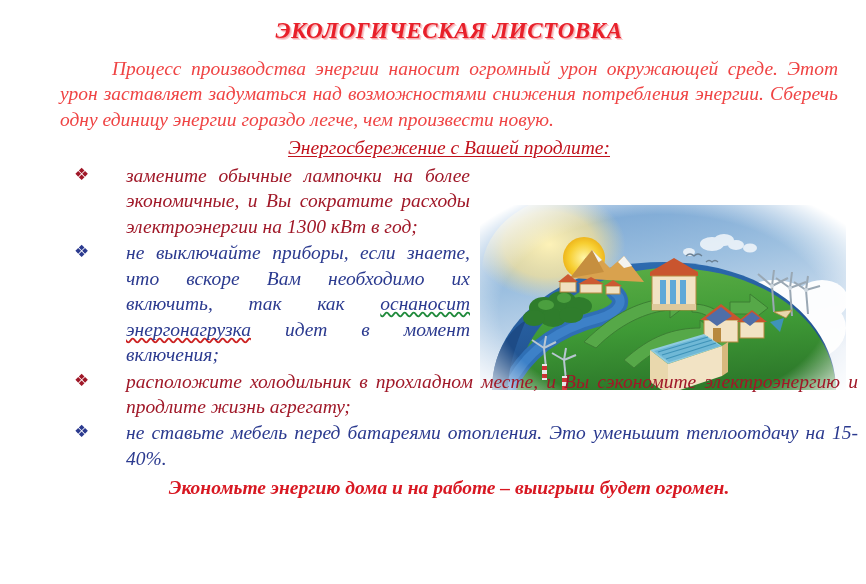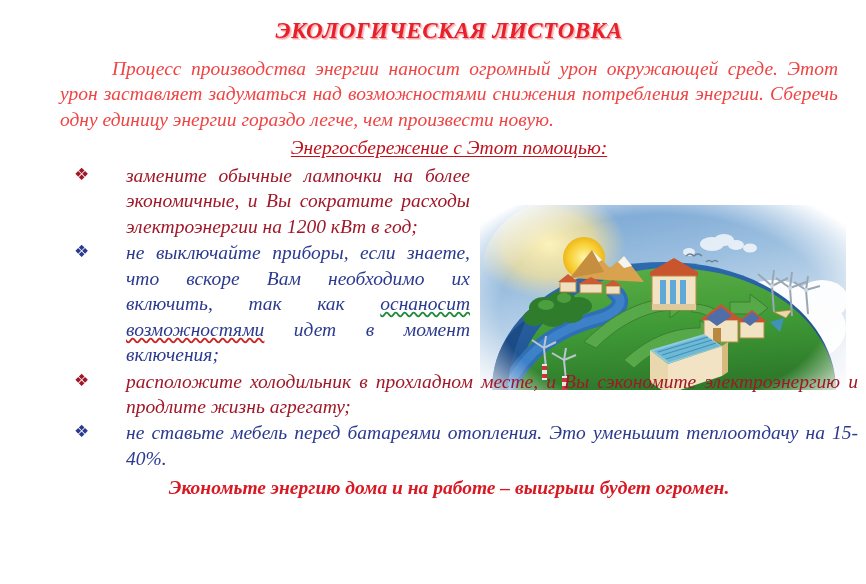--- a/index.html
+++ b/index.html
@@ -142,21 +142,21 @@
 
 <div class="page">
 
   <div class="title-wrap">
     <span class="title">ЭКОЛОГИЧЕСКАЯ ЛИСТОВКА</span>
   </div>
 
   <p class="intro">Процесс производства энергии наносит огромный урон окружающей среде. Этот урон заставляет задуматься над возможностями снижения потребления энергии. Сберечь одну единицу энергии гораздо легче, чем произвести новую.</p>
 
   <div class="subtitle-wrap">
-    <span class="subtitle">Энергосбережение с Этот помощью:</span>
+    <span class="subtitle">Энергосбережение с Вашей продлите:</span>
   </div>
 
   <div class="illus">
     <svg viewBox="0 0 378 220" xmlns="http://www.w3.org/2000/svg" aria-hidden="true">
       <defs>
         <linearGradient id="sky" x1="0" y1="0" x2="0.35" y2="1">
           <stop offset="0%" stop-color="#6f9fd0"></stop>
           <stop offset="45%" stop-color="#9dc0e0"></stop>
           <stop offset="100%" stop-color="#e8eef6"></stop>
         </linearGradient>
@@ -338,26 +338,26 @@
       <rect x="0" y="0" width="378" height="5" fill="#ffffff"></rect>
       <rect x="0" y="0" width="6" height="220" fill="#ffffff"></rect>
       <rect x="372" y="0" width="6" height="220" fill="#ffffff"></rect>
     </svg>
   </div>
 
   <ul class="list">
 
     <li class="li narrow red">
       <span class="bullet">❖</span>
-      <span>замените  обычные лампочки на более  экономичные,  и  Вы со­кратите расходы электроэнер­гии на 1200 кВт в год;</span>
+      <span>замените  обычные лампочки на более  экономичные,  и  Вы со­кратите расходы электроэнер­гии на 1300 кВт в год;</span>
     </li>
 
     <li class="li narrow blue">
       <span class="bullet">❖</span>
-      <span>не  выключайте  приборы,  если знаете, что вскоре Вам необхо­димо  их  включить,  так  как  </span><span class="sp-green">ос­наносит</span><span>  </span><span class="sp-red">возможностями</span><span>  идет  в момент включения;</span>
+      <span>не  выключайте  приборы,  если знаете, что вскоре Вам необхо­димо  их  включить,  так  как  </span><span class="sp-green">ос­наносит</span><span>  </span><span class="sp-red">энергонагрузка</span><span>  идет  в момент включения;</span>
     </li>
 
     <li class="li red">
       <span class="bullet">❖</span>
       <span>расположите холодильник в прохладном месте, и Вы сэкономите электроэнергию и продлите жизнь агрегату;</span>
     </li>
 
     <li class="li blue">
       <span class="bullet">❖</span>
       <span>не ставьте мебель перед батареями отопления. Это уменьшит теплоотдачу на 15-40%.</span>

